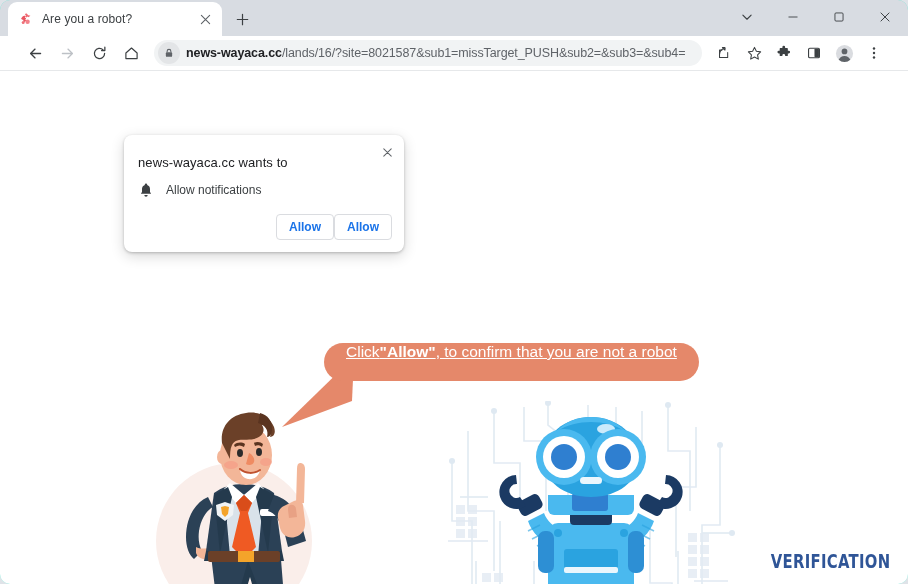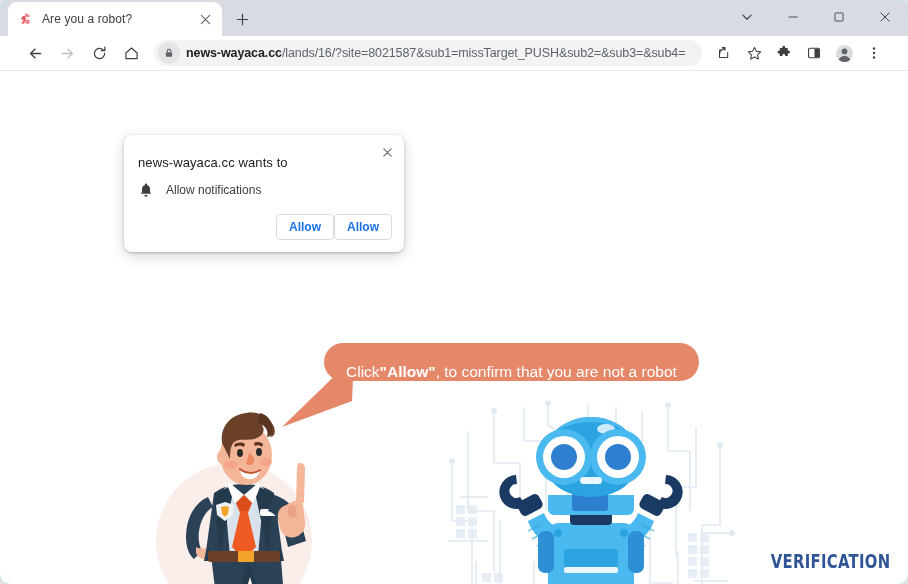--- a/index.html
+++ b/index.html
@@ -155,26 +155,27 @@
 
   
   .bubble-wrap{
     position:absolute; left:282px; top:272px; z-index:20;
   }
   .bubble{
     position:relative;
     height:38px;
     background:#e5886a;
     border-radius:19px;
-    display:flex;align-items:flex-end;
+    display:flex;align-items:flex-start;
     padding:0 22px;
     color:#fff;
     font-size:15.5px;
     white-space:nowrap;
     margin-left:42px;
+    text-decoration:underline;
   }
   .bubble b{font-weight:700;}
   .bubble-tail{
     position:absolute; left:0; top:14px;
     width:80px; height:70px;
   }
 
   
   .man{position:absolute; left:142px; top:330px; width:210px; height:254px;}
   .robot{position:absolute; left:438px; top:330px; width:306px; height:250px;}

